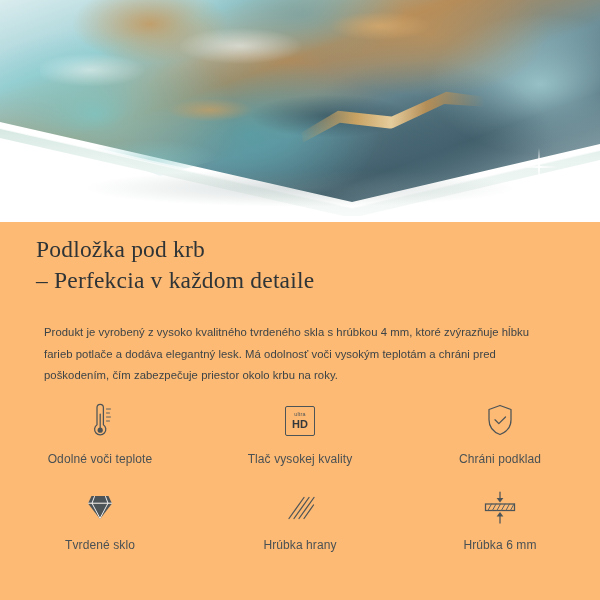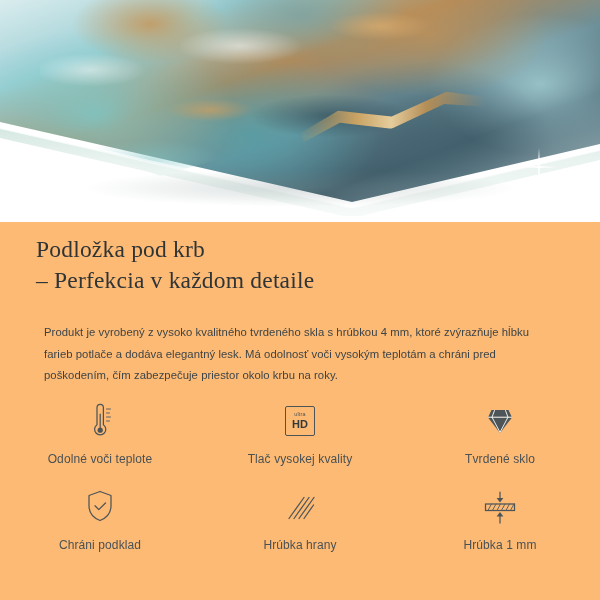--- a/index.html
+++ b/index.html
@@ -228,38 +228,38 @@
         <div class="hd-box">
           <span class="t">ultra</span>
           <span class="b">HD</span>
         </div>
       </div>
       <div class="cap">Tlač vysokej kvality</div>
     </div>
 
     <div class="feature">
       <div class="ic">
+        <svg width="40" height="42" viewBox="0 0 40 42">
+          <path class="stroke" d="M20 5.5 31 9.5v10.2c0 7.2-4.6 12.3-11 14.8-6.4-2.5-11-7.6-11-14.8V9.5z"></path>
+          <path class="stroke" d="m15 19.8 3.8 3.8L25.5 17"></path>
+        </svg>
+      </div>
+      <div class="cap">Chráni podklad</div>
+    </div>
+
+    <div class="feature">
+      <div class="ic">
         <svg width="40" height="40" viewBox="0 0 40 40">
           <path d="M8 16.5h24L20 32z" fill="#4d5457"></path>
           <path d="M11.5 9h17l3.5 7.5H8z" fill="#4d5457"></path>
           <path d="M8 16.2h24" stroke="#ffffff" stroke-width="0.9" fill="none"></path>
           <path d="M14.6 9.2 12 16.2 20 31.4 28 16.2 25.4 9.2" stroke="#ffffff" stroke-width="0.9" fill="none"></path>
         </svg>
       </div>
       <div class="cap">Tvrdené sklo</div>
-    </div>
-
-    <div class="feature">
-      <div class="ic">
-        <svg width="40" height="42" viewBox="0 0 40 42">
-          <path class="stroke" d="M20 5.5 31 9.5v10.2c0 7.2-4.6 12.3-11 14.8-6.4-2.5-11-7.6-11-14.8V9.5z"></path>
-          <path class="stroke" d="m15 19.8 3.8 3.8L25.5 17"></path>
-        </svg>
-      </div>
-      <div class="cap">Chráni podklad</div>
     </div>
 
     <div class="feature">
       <div class="ic">
         <svg width="40" height="38" viewBox="0 0 40 38">
           <path class="stroke" d="M9 30.5 24 9.5"></path>
           <path class="stroke" d="M14 30.5 29 9.5"></path>
           <path class="stroke" d="M19 30.5 34 9.5"></path>
           <path class="stroke" d="M24 30.5 33.5 17"></path>
         </svg>
@@ -271,17 +271,17 @@
       <div class="ic">
         <svg width="44" height="40" viewBox="0 0 44 40">
           <path class="stroke" d="M22 5v7.5"></path>
           <path d="M22 15.5 18.6 11h6.8z" fill="#4d5457"></path>
           <rect x="7.5" y="17" width="29" height="6.5" fill="none" stroke="#4d5457" stroke-width="1.25"></rect>
           <path class="stroke-thin" d="M10 23.3 13.5 17M14.5 23.3 18 17M19 23.3 22.5 17M23.5 23.3 27 17M28 23.3 31.5 17M32.5 23.3 36 17"></path>
           <path d="M22 25 18.6 29.5h6.8z" fill="#4d5457"></path>
           <path class="stroke" d="M22 28.5V36"></path>
         </svg>
       </div>
-      <div class="cap">Hrúbka 1 mm</div>
+      <div class="cap">Hrúbka 6 mm</div>
     </div>
 
   </div>
 </div>
 
 </body></html>

